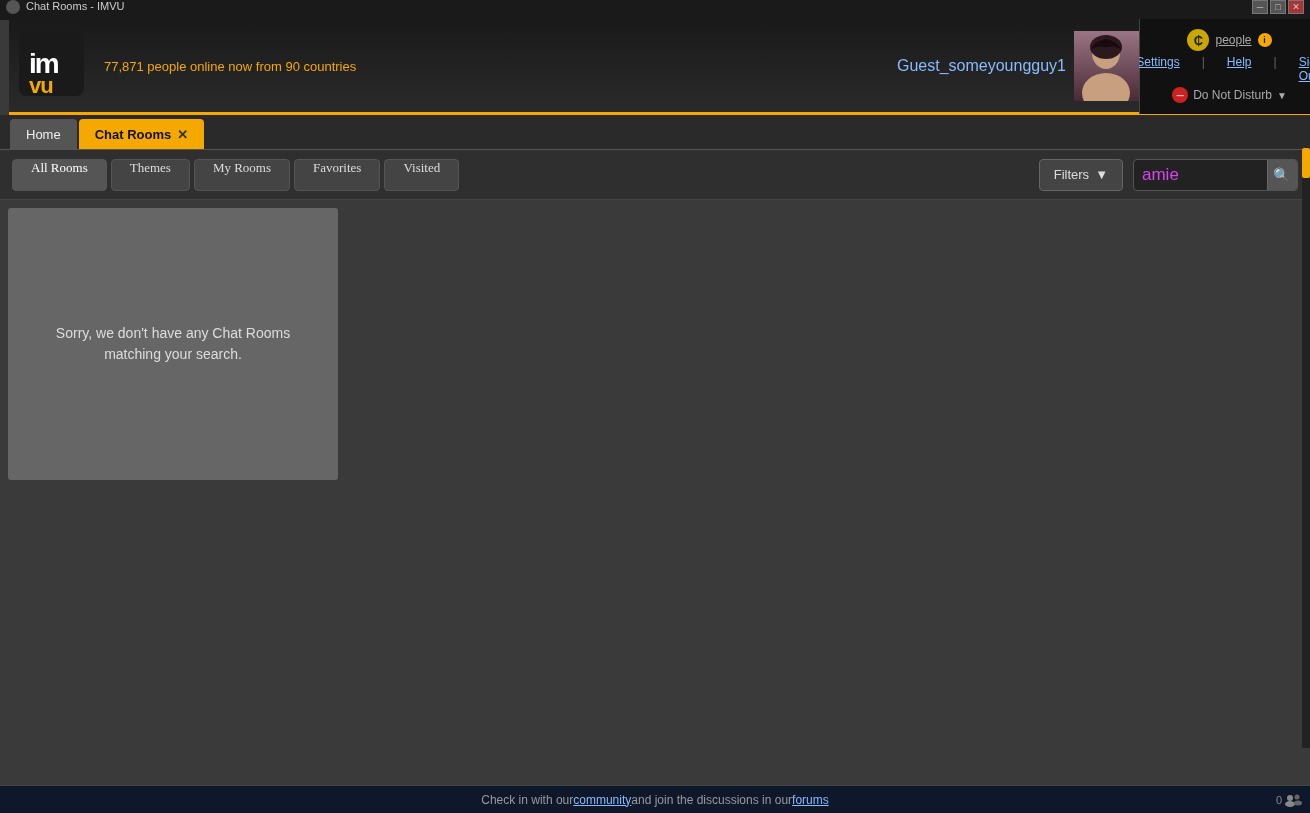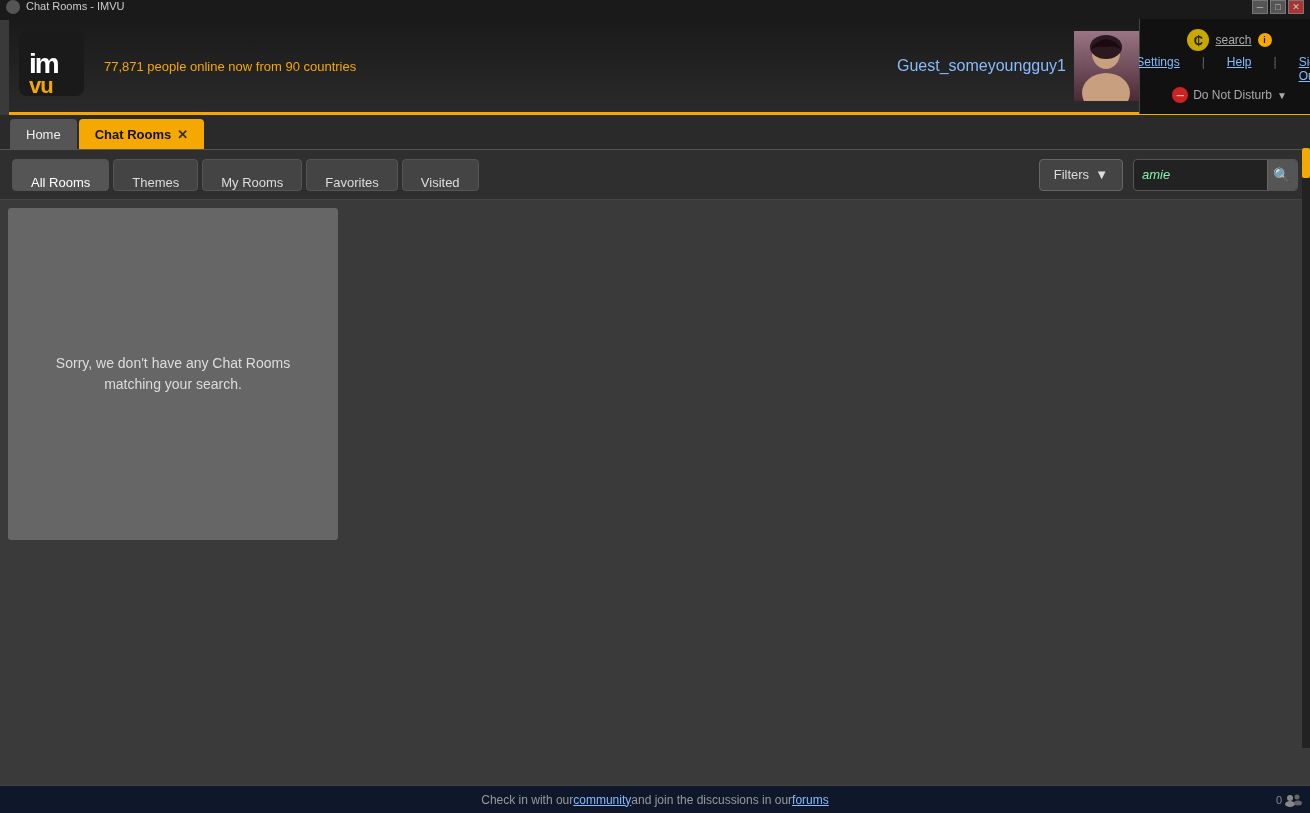--- a/index.html
+++ b/index.html
@@ -263,21 +263,22 @@
     .filter-tab {
       height: 32px;
       padding: 0 18px;
       background: #444;
       border: 1px solid #555;
       border-radius: 4px;
       color: #ddd;
       font-size: 13px;
       cursor: pointer;
       display: flex;
-      align-items: flex-end;
+      align-items: flex-start;
+      font-family: Liberation Serif, serif;
     }
 
     .filter-tab-active {
       background: #555;
       color: #fff;
     }
 
     #filter-spacer {
       flex: 1;
     }
@@ -340,21 +341,21 @@
       display: flex;
       flex-wrap: wrap;
       align-content: flex-start;
       gap: 8px;
       min-height: 450px;
     }
 
     
     .room-card {
       width: 330px;
-      height: 332px;
+      height: 272px;
       background: #666;
       border-radius: 3px;
       display: flex;
       flex-direction: column;
       align-items: flex-end;
       justify-content: center;
       position: relative;
       overflow: hidden;
     }
 
@@ -464,21 +465,21 @@
         </svg>
       </div>
     </div>
   </div>
 
   <div id="credits-section">
     <div id="credits-row">
       <div id="credits-icon">
         <span style="font-size:13px;font-weight:bold;color:#222;">₵</span>
       </div>
-      <span id="credits-label">search</span>
+      <span id="credits-label">people</span>
       <div id="info-icon">i</div>
     </div>
     <div id="settings-row">
       <span class="settings-link">Settings</span>
       <span class="settings-sep">|</span>
       <span class="settings-link">Help</span>
       <span class="settings-sep">|</span>
       <span class="settings-link">Sign Out</span>
     </div>
     <div id="dnd-section">
@@ -517,21 +518,21 @@
   </div>
 
   <div id="filter-spacer"></div>
 
   <div id="filters-btn">
     <span>Filters</span>
     <span>▼</span>
   </div>
 
   <div id="search-box">
-    <input type="text" id="search-input" value="amie" style="background: transparent; border: none; outline: none; color: #86efac; font-size: 13px; flex: 1 1 0%; padding: 0px 8px; width: 125px; font-style: italic;">
+    <input type="text" id="search-input" value="amie" style="background: transparent; border: none; outline: none; color: #d946ef; font-size: 17px; flex: 1 1 0%; padding: 0px 8px; width: 125px;">
     <button id="search-btn" style="width:30px;height:32px;background:#555;border:none;border-left:1px solid #666;cursor:pointer;color:#ddd;font-size:14px;">🔍</button>
   </div>
 </div>
 
 <div id="main-content">
   <div class="room-card">
     <span class="room-card-message">Sorry, we don't have any Chat Rooms matching your search.</span>
   </div>
 </div>
 

